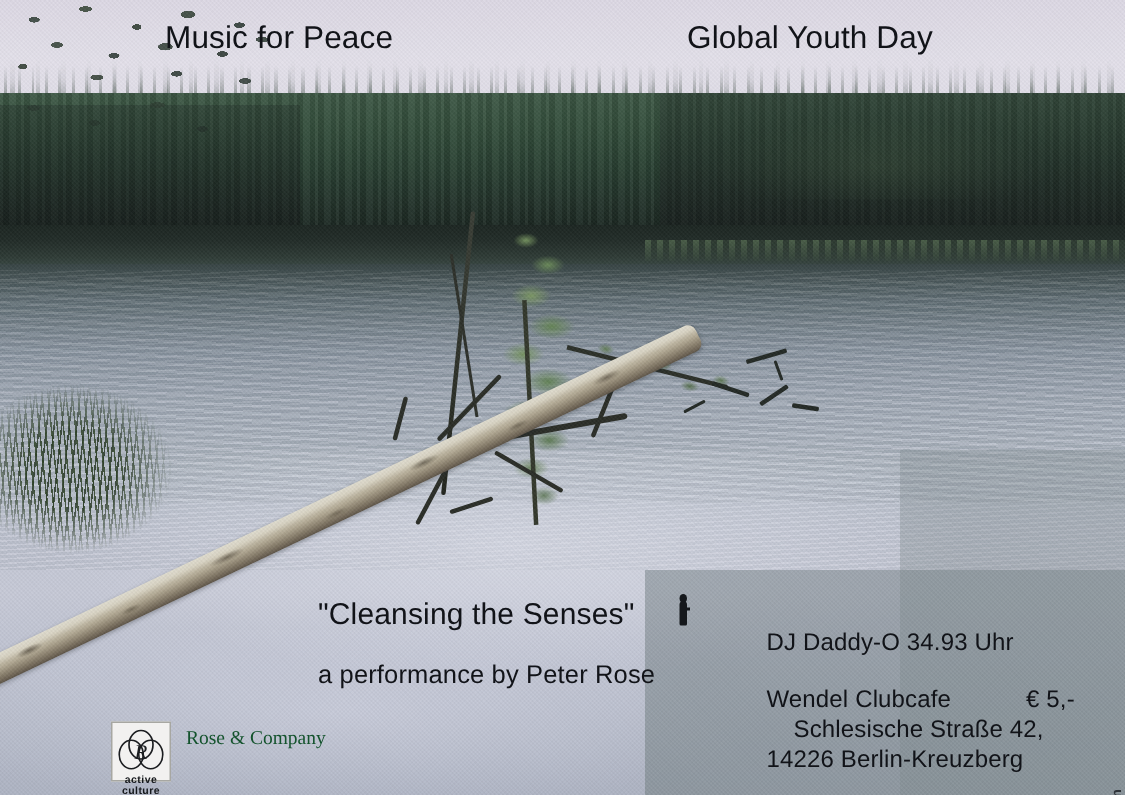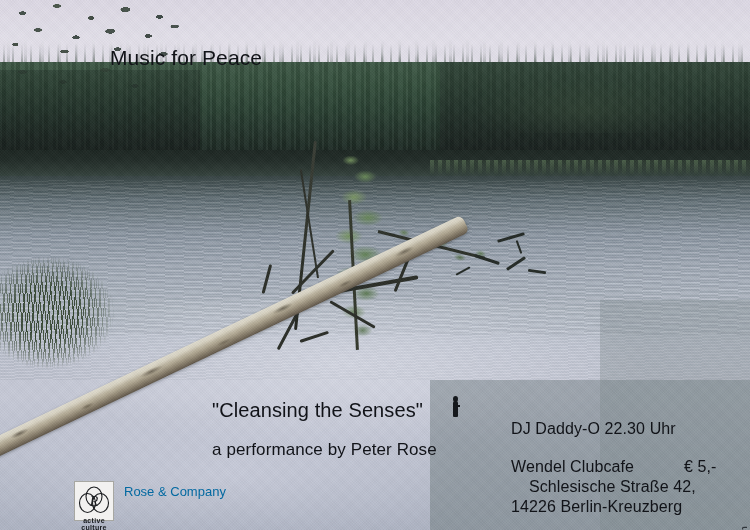--- a/index.html
+++ b/index.html
@@ -309,21 +309,21 @@
   }
 
   
   .poster-text {
     position: absolute;
     color: #111318;
     font-family: "Liberation Sans", sans-serif;
     white-space: nowrap;
     letter-spacing: 0.1px;
   }
-  #title-left  { left: 110px; top: 14px;  font-size: 21px; margin-top: 32px; }
+  #title-left  { left: 110px; top: 14px;  font-size: 21px; }
   #title-right { left: 458px; top: 14px;  font-size: 21px; }
 
   #piece-title { left: 212px; top: 399px; font-size: 20px; }
   #piece-sub   { left: 212px; top: 440px; font-size: 17px; }
 
   
   #figure-glyph {
     position: absolute; left: 452px; top: 396px;
     width: 7px; height: 22px;
   }
@@ -379,22 +379,22 @@
     position: absolute; left: 74px; top: 517px;
     font-size: 7px; font-weight: bold;
     color: #15181c;
     font-family: "Liberation Sans", sans-serif;
     letter-spacing: 0.3px;
     width: 40px; text-align: center;
   }
   #logo-text {
     margin-left: 10px;
     padding-top: 2px;
-    font-family: Liberation Sans, sans-serif;
-    color: #0369a1;
+    font-family: Liberation Serif, serif;
+    color: #14532d;
     line-height: 1.35;
   }
   #logo-company { font-size: 13px; }
   #logo-url { font-size: 13px; }
 </style>
 </head>
 <body>
 
 <div id="poster">
 
@@ -448,30 +448,31 @@
     <div class="branch" id="branch-e"></div>
     <div class="branch" id="branch-g"></div>
 
     <div id="log"></div>
     <div id="log-spots"></div>
 
     <div id="grain"></div>
   </div>
 
   <div class="poster-text" id="title-left">Music for Peace</div>
+  <div class="poster-text" id="title-right">Global Youth Day</div>
 
   <div class="poster-text" id="piece-title">"Cleansing the Senses"</div>
   <div id="figure-glyph">
     <span class="head"></span>
     <span class="body"></span>
     <span class="arm"></span>
   </div>
   <div class="poster-text" id="piece-sub">a performance by Peter Rose</div>
 
-  <div class="poster-text" id="info-line-2">DJ Daddy-O 22.30 Uhr</div>
+  <div class="poster-text" id="info-line-2">DJ Daddy-O 34.93 Uhr</div>
 
   <div class="poster-text" id="venue-name">Wendel Clubcafe</div>
   <div class="poster-text" id="venue-price">€ 5,-</div>
   <div class="poster-text" id="venue-street">Schlesische Straße 42,</div>
   <div class="poster-text" id="venue-city">14226 Berlin-Kreuzberg</div>
 
   <div id="photo-credit">Foto by Eckhard Schwiemann</div>
 
   <div id="logo-block">
     <div id="logo-mark">

